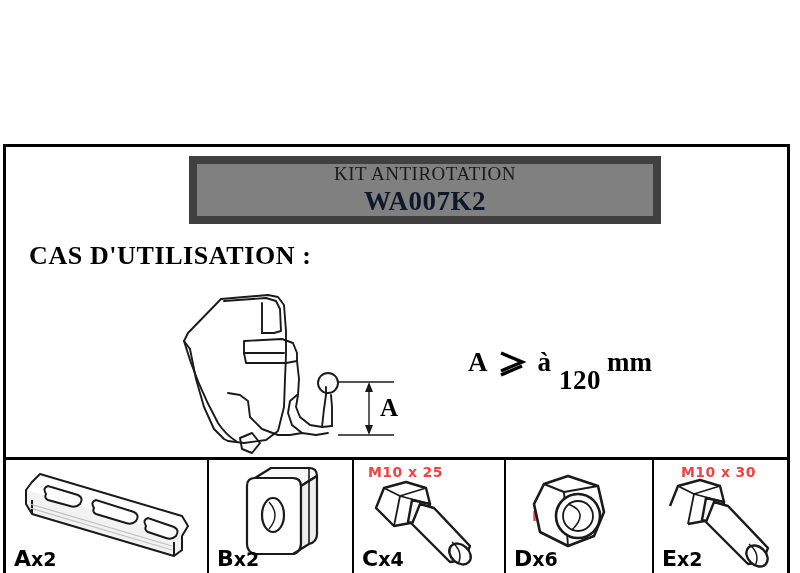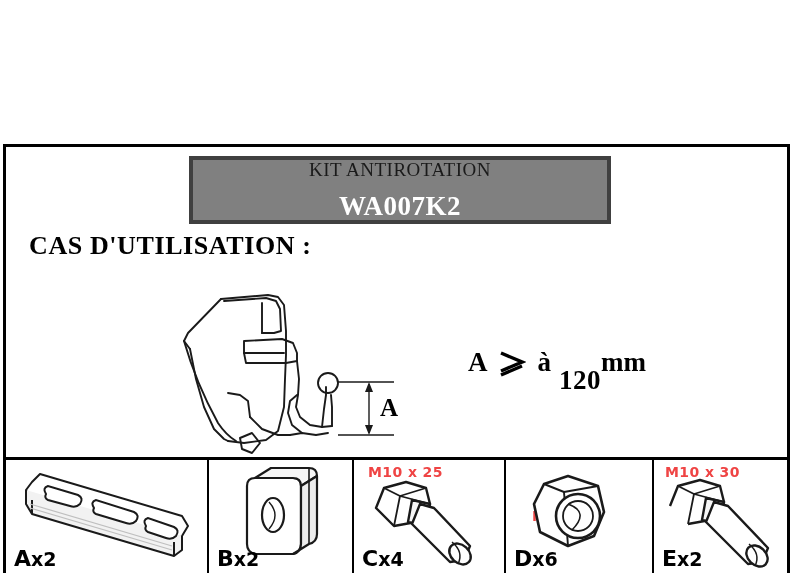--- a/index.html
+++ b/index.html
@@ -25,52 +25,52 @@
     border: 3px solid #000000;
     box-sizing: border-box;
     background: #ffffff;
   }
 
   
   #title-plate {
     position: absolute;
     left: 183px;
     top: 9px;
-    width: 422px;
+    width: 472px;
     height: 68px;
     background: #808080;
-    border: 4px solid #404040;
+    border: 8px solid #404040;
     box-sizing: border-box;
     display: flex;
     flex-direction: column;
     align-items: center;
-    justify-content: space-between;
+    justify-content: center;
   }
   #title-plate .kit-name {
     font-family: "Liberation Serif", serif;
     font-size: 19px;
     letter-spacing: 0.5px;
     color: #1a1a1a;
     line-height: 1.1;
     margin-bottom: 2px;
   }
   #title-plate .kit-ref {
     font-family: "Liberation Serif", serif;
     font-size: 27px;
     font-weight: bold;
-    color: #ffffff;
+    color: #0f172a;
     line-height: 1.05;
     letter-spacing: 0.5px;
   }
 
   
   #heading {
     position: absolute;
     left: 23px;
-    top: 84px;
+    top: 94px;
     font-family: "Liberation Serif", serif;
     font-weight: bold;
     font-size: 26px;
     letter-spacing: 0.6px;
     color: #000000;
     white-space: nowrap;
   }
 
   
   #spec-note {
@@ -88,21 +88,21 @@
   #spec-note .sym-a { margin-right: 8px; }
   #spec-note .sym-ge {
     display: inline-block;
     width: 30px;
     height: 30px;
     margin-right: 12px;
     position: relative;
     top: 1px;
   }
   #spec-note .val { letter-spacing: 0.5px; margin-top: 36px; }
-  #spec-note .unit { }
+  #spec-note .unit { margin-left: 6px; }
 
   
   #illustration {
     position: absolute;
     left: 160px;
     top: 136px;
     width: 240px;
     height: 175px;
   }
   #illustration svg { display: block; }
@@ -137,21 +137,21 @@
     top: 4px;
     font-family: "DejaVu Sans", sans-serif;
     font-weight: bold;
     font-size: 14px;
     letter-spacing: 0.4px;
     color: #ef4444;
     white-space: nowrap;
   }
   .cell-c .part-spec { left: 14px; }
   .cell-d .part-spec { left: 26px; margin-top: 44px; }
-  .cell-e .part-spec { left: 11px; }
+  .cell-e .part-spec { left: 27px; }
 
   .part-label {
     position: absolute;
     left: 8px;
     bottom: 6px;
     font-family: "DejaVu Sans", sans-serif;
     font-weight: bold;
     color: #000000;
     white-space: nowrap;
     line-height: 1;

